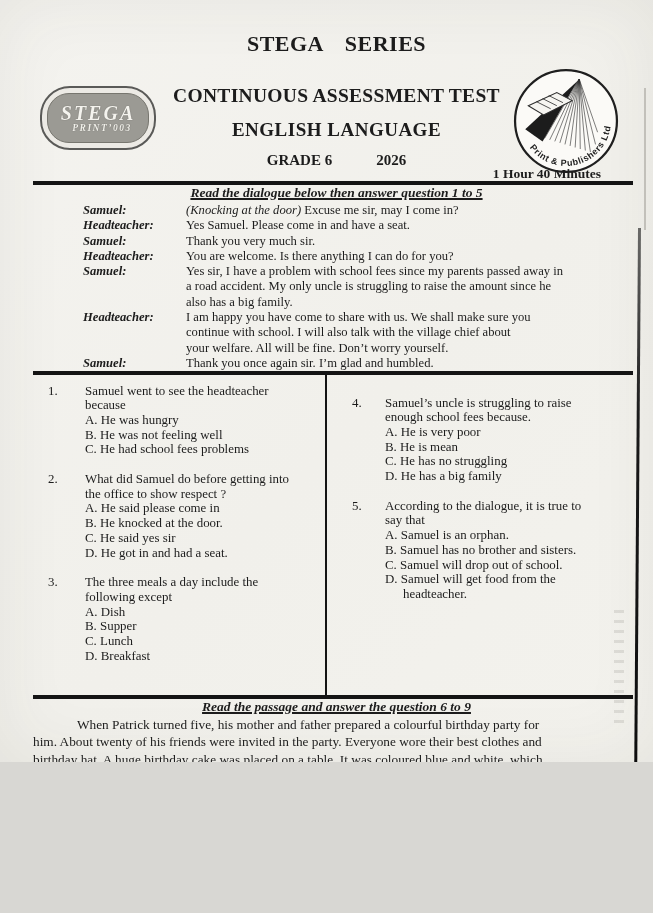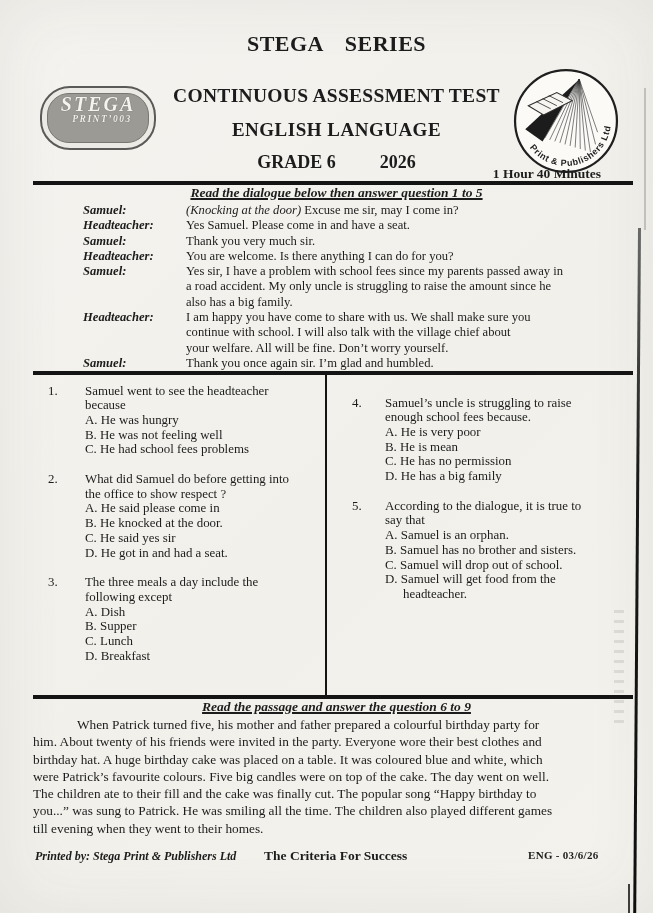--- a/index.html
+++ b/index.html
@@ -1,34 +1,34 @@
 <!DOCTYPE html>
 <html><head>
 <meta charset="utf-8">
 <style>
   html,body{margin:0;padding:0;background:#d8d7d3;}
   .page{
-    position:relative;width:653px;height:913px;margin:0 auto;
+    position:relative;width:653px;height:762px;margin:0 auto;
     background:linear-gradient(135deg,#f4f3ef 0%,#f1f0eb 55%,#f3f2ed 100%);
     box-shadow:inset 0 0 70px rgba(60,55,45,.07);
     font-family:"Liberation Serif",serif;color:#1c1c1c;overflow:hidden;
   }
   .abs{position:absolute;}
   
   .t-series{top:31px;left:20px;right:0;text-align:center;font-weight:bold;font-size:22px;word-spacing:16px;letter-spacing:.5px;}
   .t-cat{top:85px;left:20px;right:0;text-align:center;font-weight:bold;font-size:19.5px;letter-spacing:.3px;}
   .t-sub{top:119px;left:20px;right:0;text-align:center;font-weight:bold;font-size:19px;letter-spacing:.5px;}
-  .t-gradeline{top:152px;left:20px;right:0;text-align:center;font-weight:bold;font-size:18px;}
+  .t-gradeline{top:152px;left:20px;right:0;text-align:center;font-weight:bold;font-size:15px;}
   .t-gradeline .grade{margin-right:44px;}
   .duration{top:166px;right:52px;font-weight:bold;font-size:13.5px;}
   
   .badge{left:40px;top:86px;width:112px;height:60px;border:2px solid #5a5a58;border-radius:30px;
          background:#eceae5;display:flex;align-items:center;justify-content:center;}
   .badge-inner{width:100px;height:48px;border-radius:22px;background:#9b9a94;border:1px solid #77766f;
-         display:flex;flex-direction:column;align-items:center;}
+         display:flex;flex-direction:column;align-items:center;justify-content:center;}
   .badge-l1{font-style:italic;font-weight:bold;font-size:20px;color:#f4f3ee;letter-spacing:2px;line-height:20px;text-shadow:0 0 1px #5e5d58;}
   .badge-l2{font-style:italic;font-weight:bold;font-size:9.5px;color:#f1f0ea;letter-spacing:1.5px;line-height:11px;text-shadow:0 0 1px #5e5d58;margin-left:8px;}
   
   .seal{left:512px;top:67px;width:108px;height:108px;}
   
   .rule{left:33px;right:20px;height:3.5px;background:#141414;}
   .rule-1{top:181px;} .rule-2{top:371px;} .rule-3{top:695px;}
   
   .dlg-head{top:185px;left:20px;right:0;text-align:center;font-weight:bold;font-style:italic;font-size:13.5px;
             text-decoration:underline;text-decoration-thickness:1.5px;}
@@ -196,21 +196,21 @@
     </div>
 
     <div class="qcol qcol-right">
       <div class="qblock">
         <span class="qnum">4.</span>
         <div class="qbody">
           <div class="qtext">Samuel’s uncle is struggling to raise
 enough school fees because.</div>
           <div class="qopt">A. He is very poor</div>
           <div class="qopt">B. He is mean</div>
-          <div class="qopt">C. He has no permission</div>
+          <div class="qopt">C. He has no struggling</div>
           <div class="qopt">D. He has a big family</div>
         </div>
       </div>
       <div class="qblock">
         <span class="qnum">5.</span>
         <div class="qbody">
           <div class="qtext">According to the dialogue, it is true to
 say that</div>
           <div class="qopt">A. Samuel is an orphan.</div>
           <div class="qopt">B. Samuel has no brother and sisters.</div>

